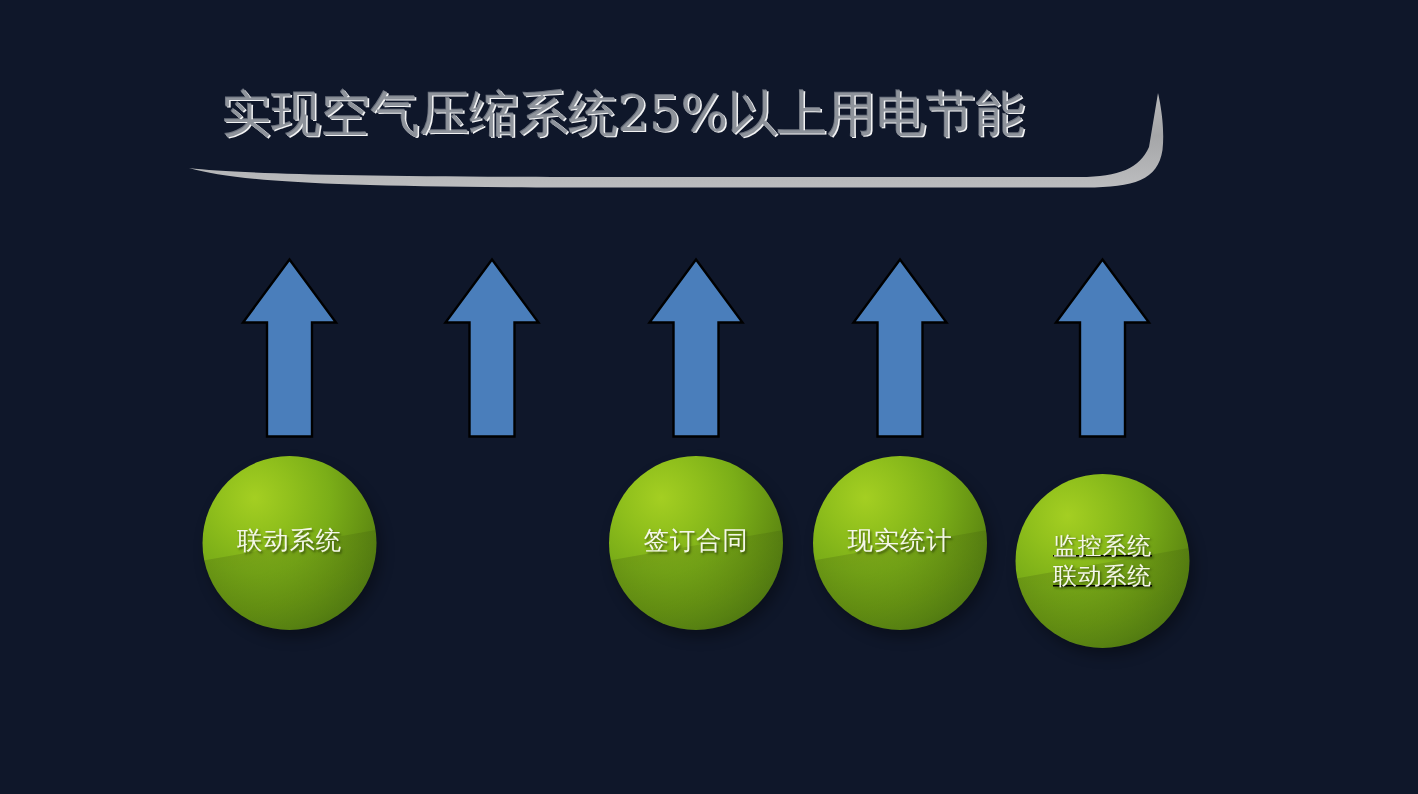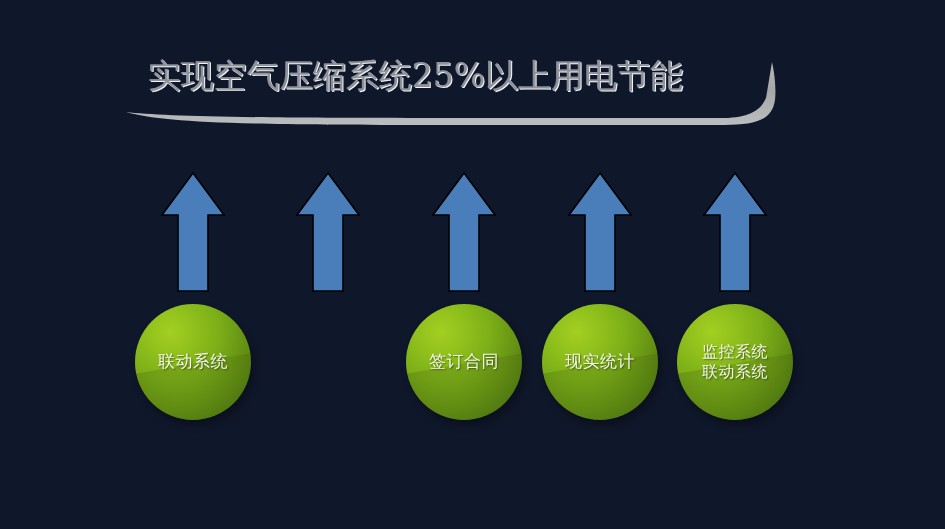--- a/index.html
+++ b/index.html
@@ -171,18 +171,18 @@
 
 
   <div class="node" style="left:406px; top:304px;">
     <div class="node-label">签订合同</div>
   </div>
 
   <div class="node" style="left:542px; top:304px;">
     <div class="node-label">现实统计</div>
   </div>
 
-  <div class="node" style="left:677px; top:304px;">
+  <div class="node" style="left:677px; top:316px;text-decoration:underline;">
     <div class="node-label two-line">监控系统
 联动系统</div>
   </div>
 
 </div>
 
 </body></html>

